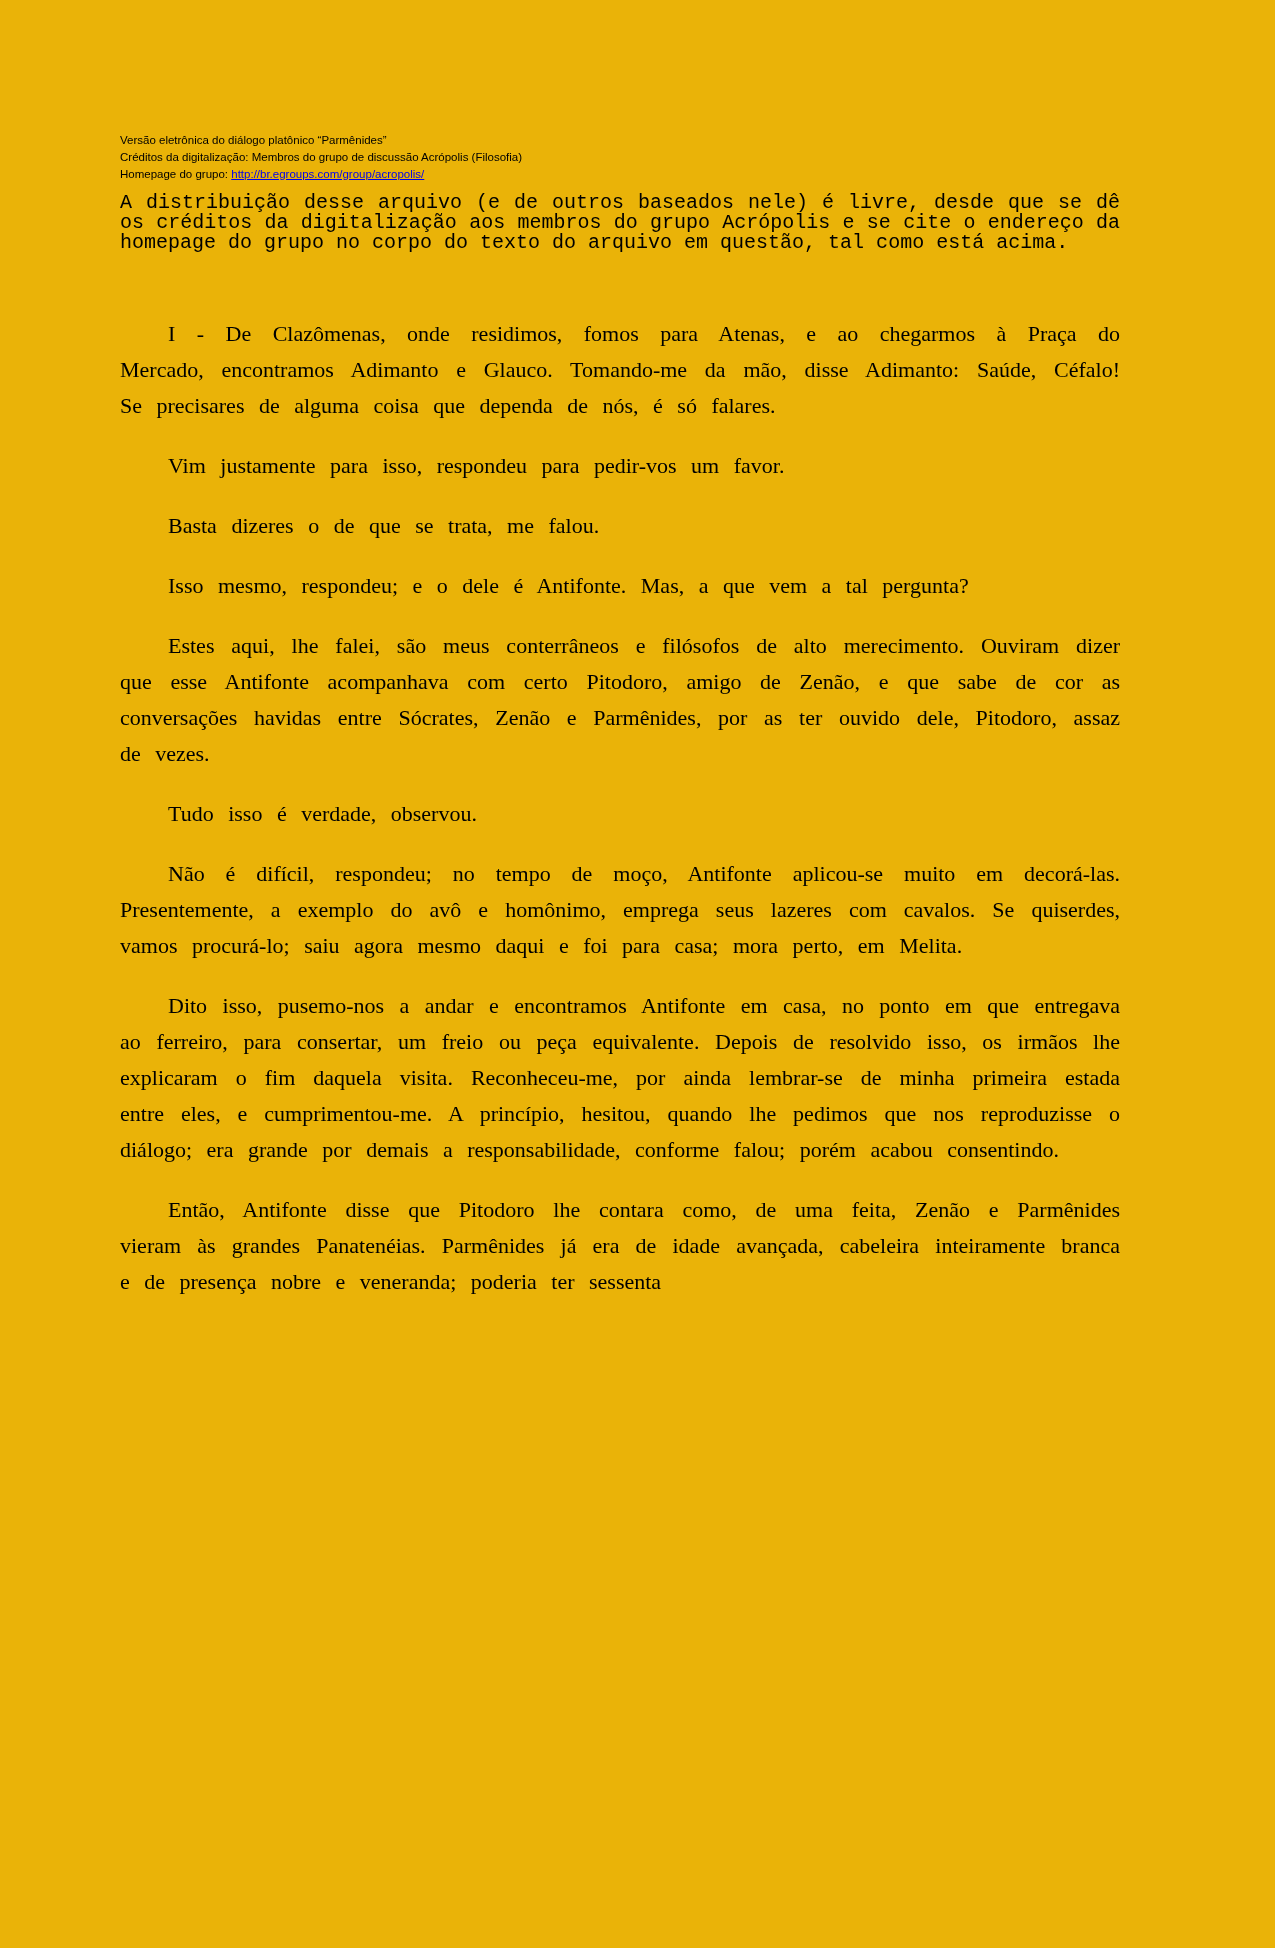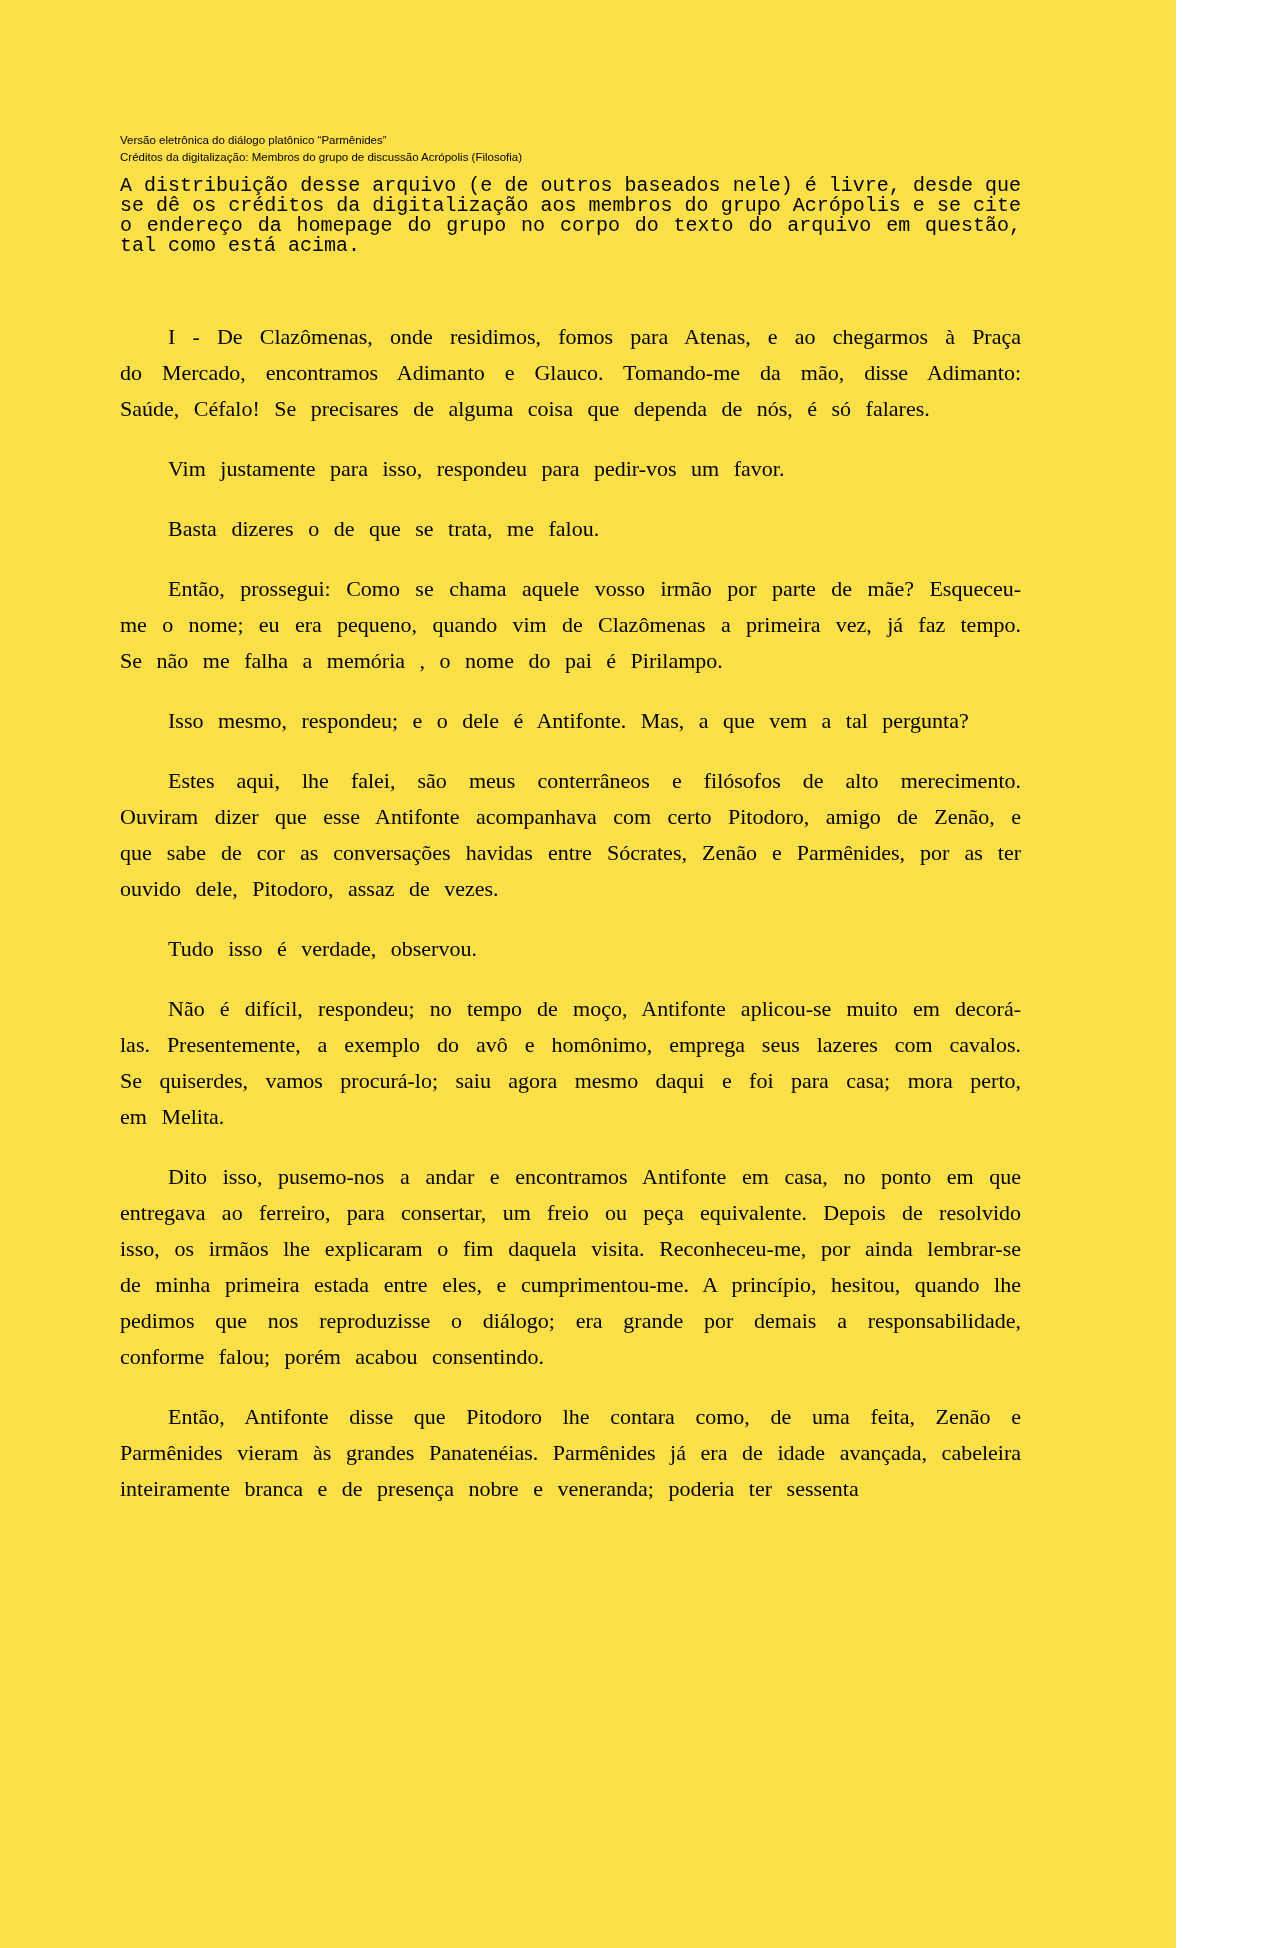--- a/index.html
+++ b/index.html
@@ -2,23 +2,23 @@
 <html><head>
 <meta charset="utf-8">
 <style>
   html, body {
     margin: 0;
     padding: 0;
     background: #ffffff;
   }
   .page {
     position: relative;
-    width: 1176px;
+    width: 1275px;
     height: 1948px;
-    background: #fde047;
+    background: #eab308;
     box-sizing: border-box;
     padding: 132px 155px 16px 120px;
     overflow: hidden;
     color: #000000;
   }
   .doc-header {
     font-family: "Liberation Sans", sans-serif;
     font-size: 11.5px;
     line-height: 17px;
     color: #000000;
@@ -56,30 +56,30 @@
   }
 </style>
 </head>
 <body>
 
 <div class="page">
 
   <div class="doc-header">
     <div>Versão eletrônica do diálogo platônico “Parmênides”</div>
     <div>Créditos da digitalização: Membros do grupo de discussão Acrópolis (Filosofia)</div>
+    <div><span>Homepage do grupo: </span><a href="#" style="color: rgb(0, 0, 238);">http://br.egroups.com/group/acropolis/</a></div>
   </div>
 
   <p class="notice">A distribuição desse arquivo (e de outros baseados nele) é livre, desde que se dê os créditos da digitalização aos membros do grupo Acrópolis e se cite o endereço da homepage do grupo no corpo do texto do arquivo em questão, tal como está acima.</p>
 
 
   <div class="doc-body">
     <p>I - De Clazômenas, onde residimos, fomos para Atenas, e ao chegarmos à Praça do Mercado, encontramos Adimanto e Glauco. Tomando-me da mão, disse Adimanto: Saúde, Céfalo! Se precisares de alguma coisa que dependa de nós, é só falares.</p>
     <p>Vim justamente para isso, respondeu para pedir-vos um favor.</p>
     <p>Basta dizeres o de que se trata, me falou.</p>
-    <p>Então, prossegui: Como se chama aquele vosso irmão por parte de mãe? Esqueceu-me o nome; eu era pequeno, quando vim de Clazômenas a primeira vez, já faz tempo. Se não me falha a memória , o nome do pai é Pirilampo.</p>
     <p>Isso mesmo, respondeu; e o dele é Antifonte. Mas, a que vem a tal pergunta?</p>
     <p>Estes aqui, lhe falei, são meus conterrâneos e filósofos de alto merecimento. Ouviram dizer que esse Antifonte acompanhava com certo Pitodoro, amigo de Zenão, e que sabe de cor as conversações havidas entre Sócrates, Zenão e Parmênides, por as ter ouvido dele, Pitodoro, assaz de vezes.</p>
     <p>Tudo isso é verdade, observou.</p>
     <p>Não é difícil, respondeu; no tempo de moço, Antifonte aplicou-se muito em decorá-las. Presentemente, a exemplo do avô e homônimo, emprega seus lazeres com cavalos. Se quiserdes, vamos procurá-lo; saiu agora mesmo daqui e foi para casa; mora perto, em Melita.</p>
     <p>Dito isso, pusemo-nos a andar e encontramos Antifonte em casa, no ponto em que entregava ao ferreiro, para consertar, um freio ou peça equivalente. Depois de resolvido isso, os irmãos lhe explicaram o fim daquela visita. Reconheceu-me, por ainda lembrar-se de minha primeira estada entre eles, e cumprimentou-me. A princípio, hesitou, quando lhe pedimos que nos reproduzisse o diálogo; era grande por demais a responsabilidade, conforme falou; porém acabou consentindo.</p>
     <p>Então, Antifonte disse que Pitodoro lhe contara como, de uma feita, Zenão e Parmênides vieram às grandes Panatenéias. Parmênides já era de idade avançada, cabeleira inteiramente branca e de presença nobre e veneranda; poderia ter sessenta</p>
   </div>
 
 </div>
 

